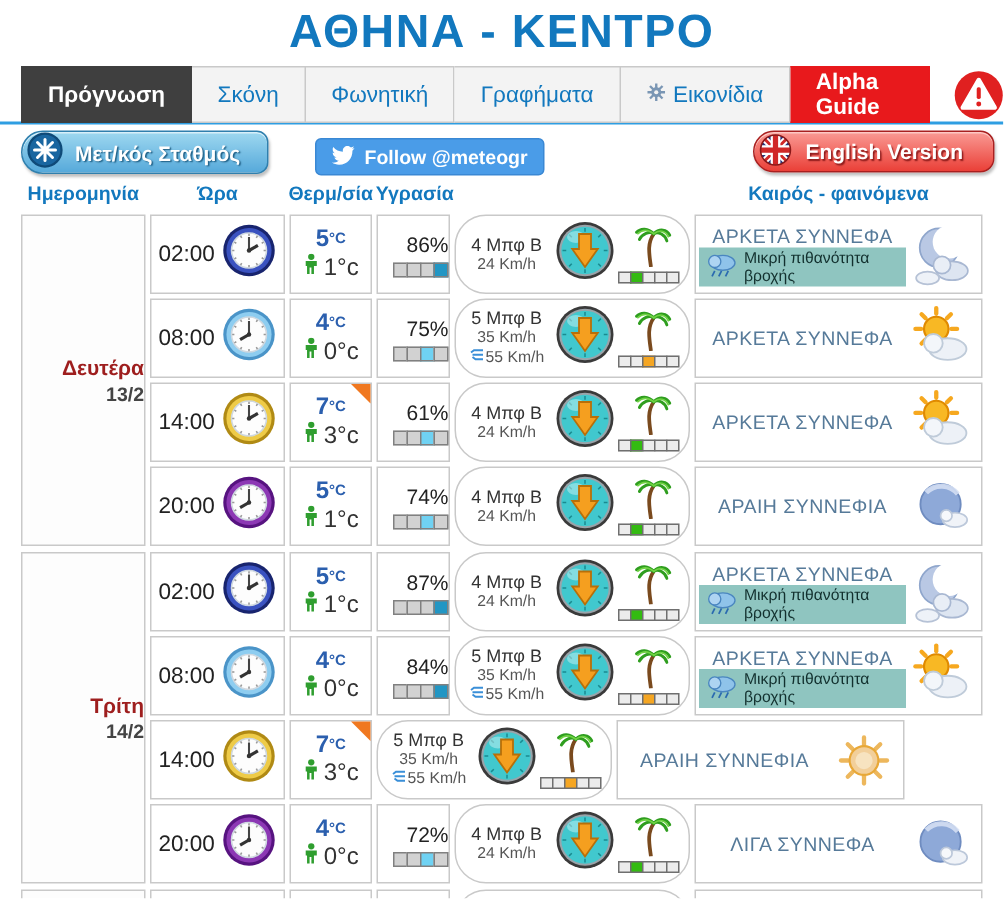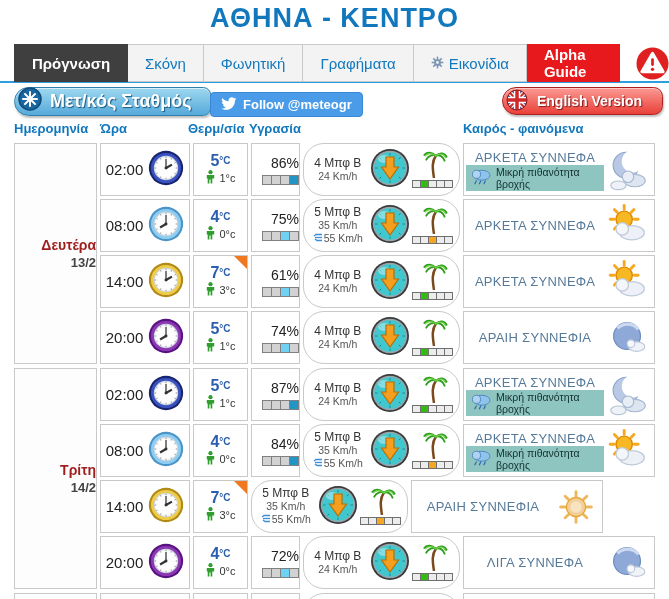--- a/index.html
+++ b/index.html
@@ -1,65 +1,65 @@
 <!DOCTYPE html>
 <html><head>
 <meta charset="utf-8">
 <style>
   * { margin:0; padding:0; box-sizing:border-box; }
   body { background:#fff; font-family:"Liberation Sans", sans-serif; }
   #app { position:relative; width:669px; height:599px; background:#fff; overflow:hidden; }
 
   .page-title { position:absolute; top:3px; left:0; width:100%; text-align:center;
-    font-size:27px; font-weight:bold; color:#1278be; letter-spacing:1px; }
+    font-size:31px; font-weight:bold; color:#1278be; letter-spacing:1px; }
 
   .tabbar { position:absolute; top:44px; left:14px; display:flex; align-items:stretch; height:38px; z-index:2; }
   .tab { display:flex; align-items:center; gap:5px; padding:0 17px; font-size:15px;
     background:#f3f3f3; border:1px solid #c9c9c9; border-left-width:0; color:#1278be; cursor:pointer; }
   .tab:first-child { border-left-width:1px; }
   .tab.active { background:#3f3f3f; color:#fff; border-color:#3f3f3f; font-weight:bold; }
   .tab.red { background:#e8191c; color:#fff; border-color:#e8191c; font-weight:bold; }
   .warn-wrap { margin-left:16px; display:flex; align-items:center; }
   .tab-underline { position:absolute; top:81px; left:0; width:669px; height:2px; background:#2e9ee2; }
 
   .btn-station { position:absolute; top:87px; left:14px; display:flex; align-items:center; gap:8px;
     padding:2px 18px 2px 3px; height:29px; border-radius:15px 8px 8px 15px;
     background:linear-gradient(#9ed8f0,#56a9da); border:1px solid #2f7fad;
     box-shadow:inset 0 1px 0 #d8effa, 1px 2px 2px rgba(0,0,0,.25); cursor:pointer;
-    color:#fff; font-size:18px; font-weight:bold; text-shadow:1px 1px 1px #1a5a80; }
+    color:#fff; font-size:14px; font-weight:bold; text-shadow:1px 1px 1px #1a5a80; }
   .btn-twitter { position:absolute; top:92px; left:210px; display:flex; align-items:center; gap:6px;
     padding:3px 10px; background:#4a9ce8; border-radius:4px; border:1px solid #3a88d4;
     color:#fff; font-size:13px; font-weight:bold; cursor:pointer; }
   .btn-english { position:absolute; top:87px; right:6px; display:flex; align-items:center; gap:9px;
     padding:2px 20px 2px 3px; height:28px; border-radius:15px 10px 10px 15px;
     background:linear-gradient(#fa9a94,#ea4038); border:1px solid #a82020;
     box-shadow:inset 0 1px 0 #fdc8c4, 1px 2px 2px rgba(0,0,0,.25); cursor:pointer;
     color:#fff; font-size:14px; font-weight:bold; text-shadow:1px 1px 1px #8a1818; }
 
-  .col-head { position:absolute; top:121px; color:#1278be;
+  .col-head { position:absolute; top:121px; text-align:center; color:#1278be;
     font-size:13px; font-weight:bold; white-space:nowrap; }
 
   #forecast { position:absolute; top:143px; left:14px; }
   .day-block { display:flex; gap:3px; margin-bottom:4px; }
   .cell { background:#fff; border:1px solid #c9c9c9; }
   .date-cell { width:83px; display:flex; flex-direction:column; align-items:flex-end;
     justify-content:center; background:#fdfdfd; }
   .day-name { color:#9e1e1e; font-weight:bold; font-size:14px; }
   .day-date { color:#444; font-weight:bold; font-size:13px; margin-top:2px; }
   .rows { display:flex; flex-direction:column; gap:3px; }
   .row { display:flex; gap:3px; height:53px; }
 
   .c-time { width:90px; display:flex; align-items:center; justify-content:center; gap:5px; }
   .t-label { font-size:15px; color:#222; }
 
   .c-temp { width:55px; position:relative; display:flex; flex-direction:column;
     align-items:center; justify-content:center; gap:2px; }
   .temp-main { color:#2b5fae; font-weight:bold; font-size:16px; line-height:15px; }
   .temp-main .unit { font-size:10px; font-weight:bold; vertical-align:top; }
-  .feels { display:flex; align-items:center; gap:3px; font-size:11px; color:#333; }
+  .feels { display:flex; align-items:flex-end; gap:3px; font-size:16px; color:#333; }
   .max-marker { position:absolute; top:0; right:0; width:0; height:0;
     border-top:13px solid #f07820; border-left:13px solid transparent; }
 
   .c-hum { width:49px; display:flex; flex-direction:column; align-items:flex-end; justify-content:center; gap:4px; }
   .hum-val { font-size:14px; color:#222; }
   .hum-bar { display:flex; }
   .hum-seg { width:10px; height:10px; border:1px solid #808080; background:#d2d2d2; margin-left:-1px; }
   .hum-seg.f-light { background:#6fd2f3; }
   .hum-seg.f-dark { background:#2196c4; }
 

